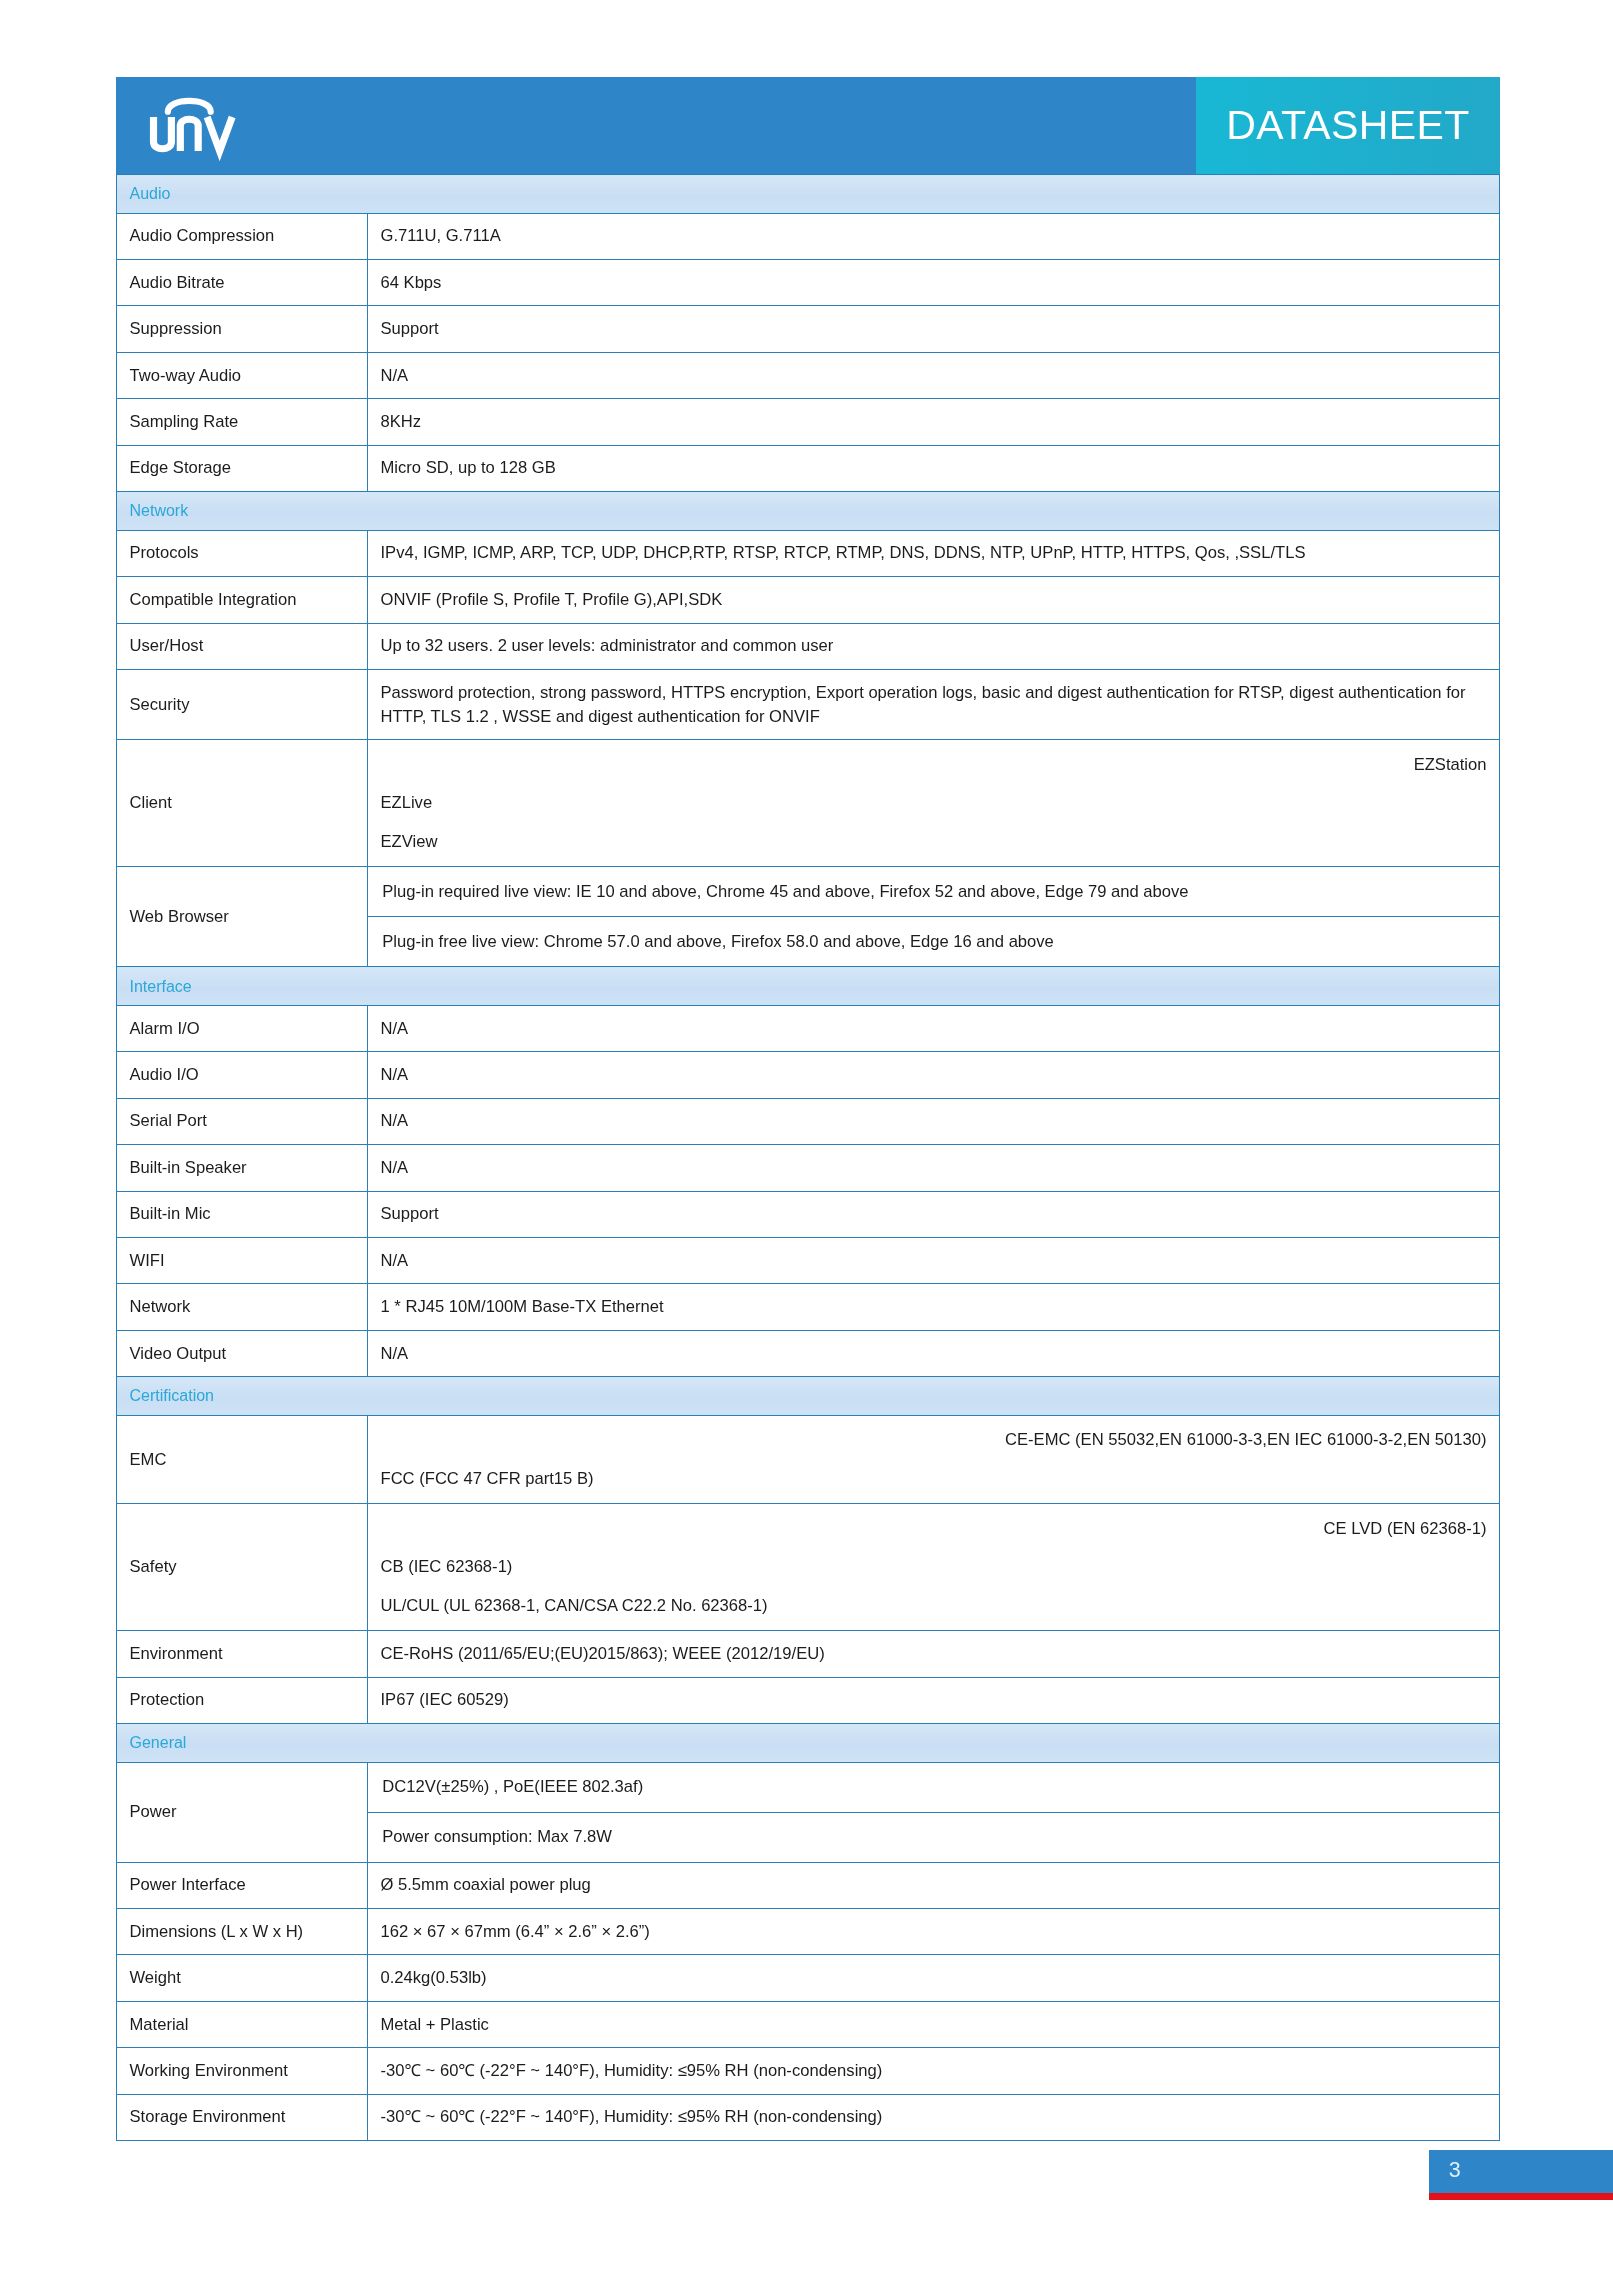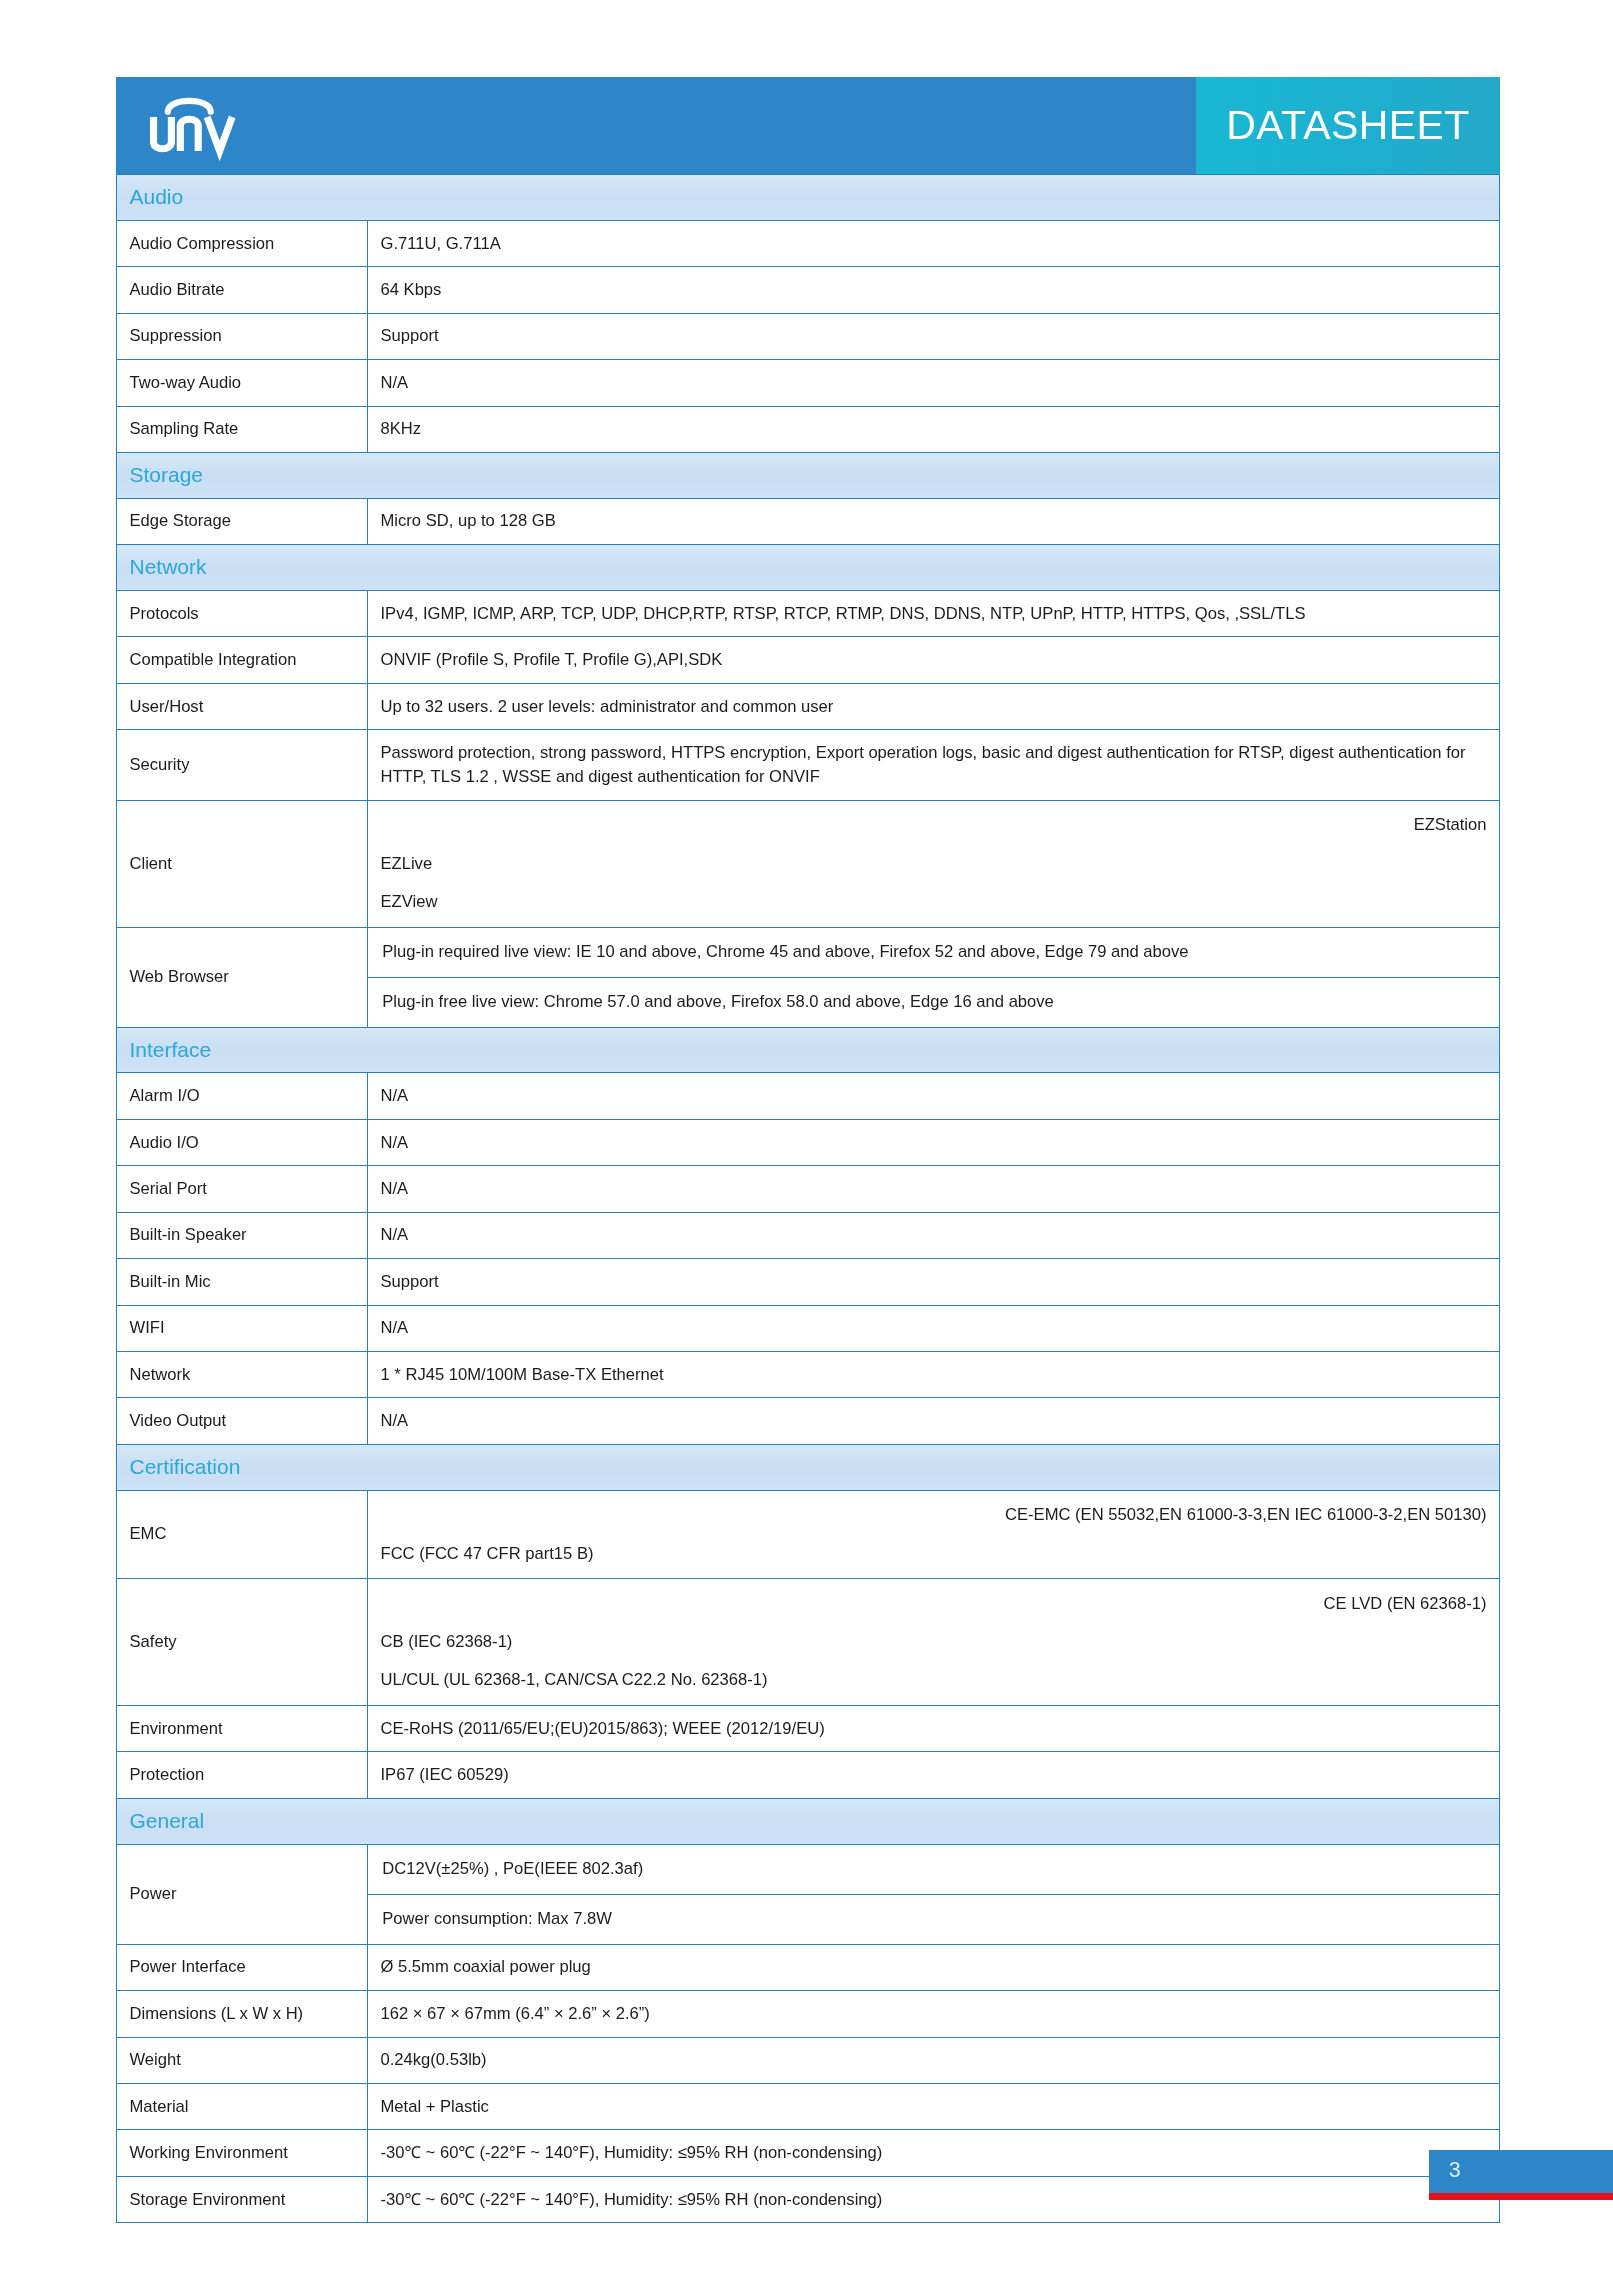--- a/index.html
+++ b/index.html
@@ -89,21 +89,21 @@
     padding-left: 12.5px;
   }
   .cell-value {
     padding-left: 14.3px;
   }
 
   
   tr.section-row td {
     background: linear-gradient(180deg, #d5e8f7 0%, #c9ddf4 55%, #cfe3f6 100%);
     color: #2aa8d8;
-    font-size: 21px;
+    font-size: 16px;
     padding-top: 7.2px;
     padding-bottom: 7.2px;
     border-top: 1.8px solid #2b7fb8;
     border-bottom: 1.8px solid #2b7fb8;
   }
 
   
   .stack-line {
     display: block;
     padding: 7.2px 0;
@@ -190,23 +190,20 @@
           <td class="cell-value">Support</td>
         </tr>
         <tr>
           <td class="cell-label">Two-way Audio</td>
           <td class="cell-value">N/A</td>
         </tr>
         <tr>
           <td class="cell-label">Sampling Rate</td>
           <td class="cell-value">8KHz</td>
         </tr>
-        <tr class="section-row">
-          <td colspan="2">Storage</td>
-        </tr>
         <tr>
           <td class="cell-label">Edge Storage</td>
           <td class="cell-value">Micro SD, up to 128 GB</td>
         </tr>
         <tr class="section-row">
           <td colspan="2">Network</td>
         </tr>
         <tr>
           <td class="cell-label">Protocols</td>
           <td class="cell-value">IPv4, IGMP, ICMP, ARP, TCP, UDP, DHCP,RTP, RTSP, RTCP, RTMP, DNS, DDNS, NTP, UPnP, HTTP, HTTPS, Qos, ,SSL/TLS</td>

